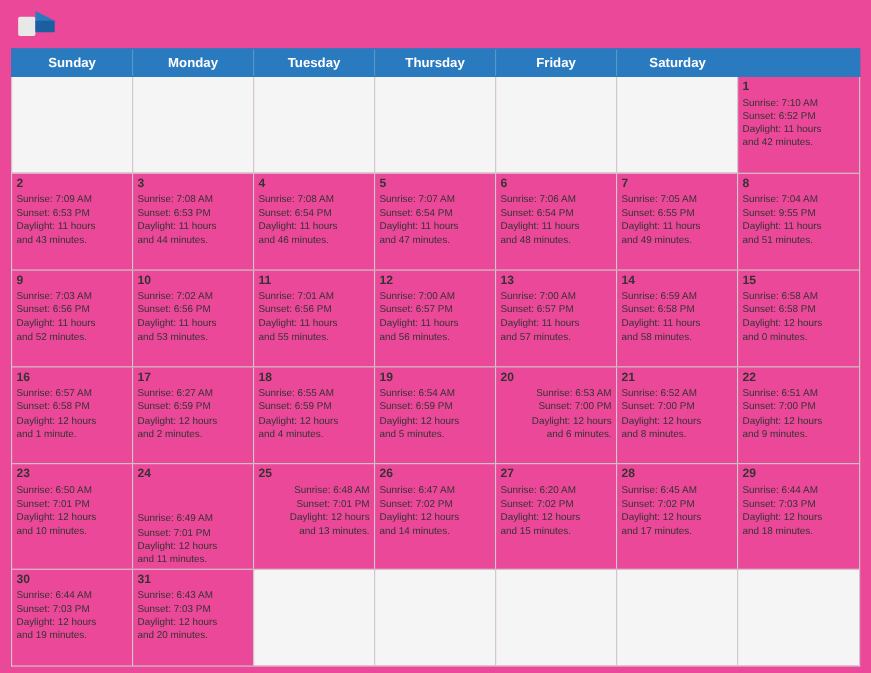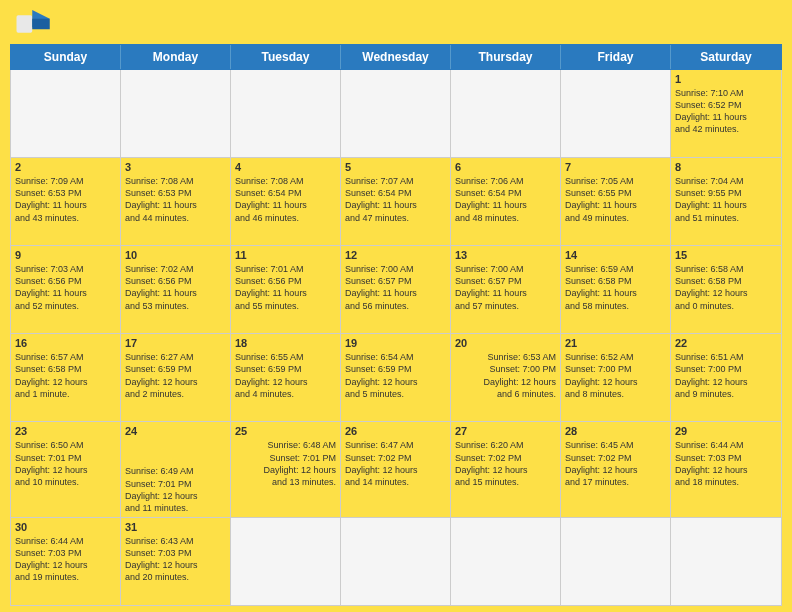--- a/index.html
+++ b/index.html
@@ -6,21 +6,21 @@
     body {
       font-family: Arial, sans-serif;
       background: #fff;
       width: 792px;
       height: 612px;
       overflow: hidden;
     }
     .page {
       width: 792px;
       height: 612px;
-      background: #fde047;
+      background: #ec4899;
       display: flex;
       flex-direction: column;
     }
     .header {
       display: flex;
       justify-content: space-between;
       align-items: flex-start;
       padding: 10px 16px 6px 16px;
     }
     .logo {
@@ -130,21 +130,20 @@
       <div class="month-title"></div>
       <div class="subtitle"></div>
     </div>
   </div>
 
   <div class="calendar">
     <div class="cal-header">
     <div class="cal-header-cell">Sunday</div>
         <div class="cal-header-cell">Monday</div>
         <div class="cal-header-cell">Tuesday</div>
-        <div class="cal-header-cell">Wednesday</div>
         <div class="cal-header-cell">Thursday</div>
         <div class="cal-header-cell">Friday</div>
         <div class="cal-header-cell">Saturday</div>
       </div>
     <div class="cal-body">
     <div class="cal-row">
           <div class="cal-cell empty"></div>
           <div class="cal-cell empty"></div>
           <div class="cal-cell empty"></div>
           <div class="cal-cell empty"></div>

